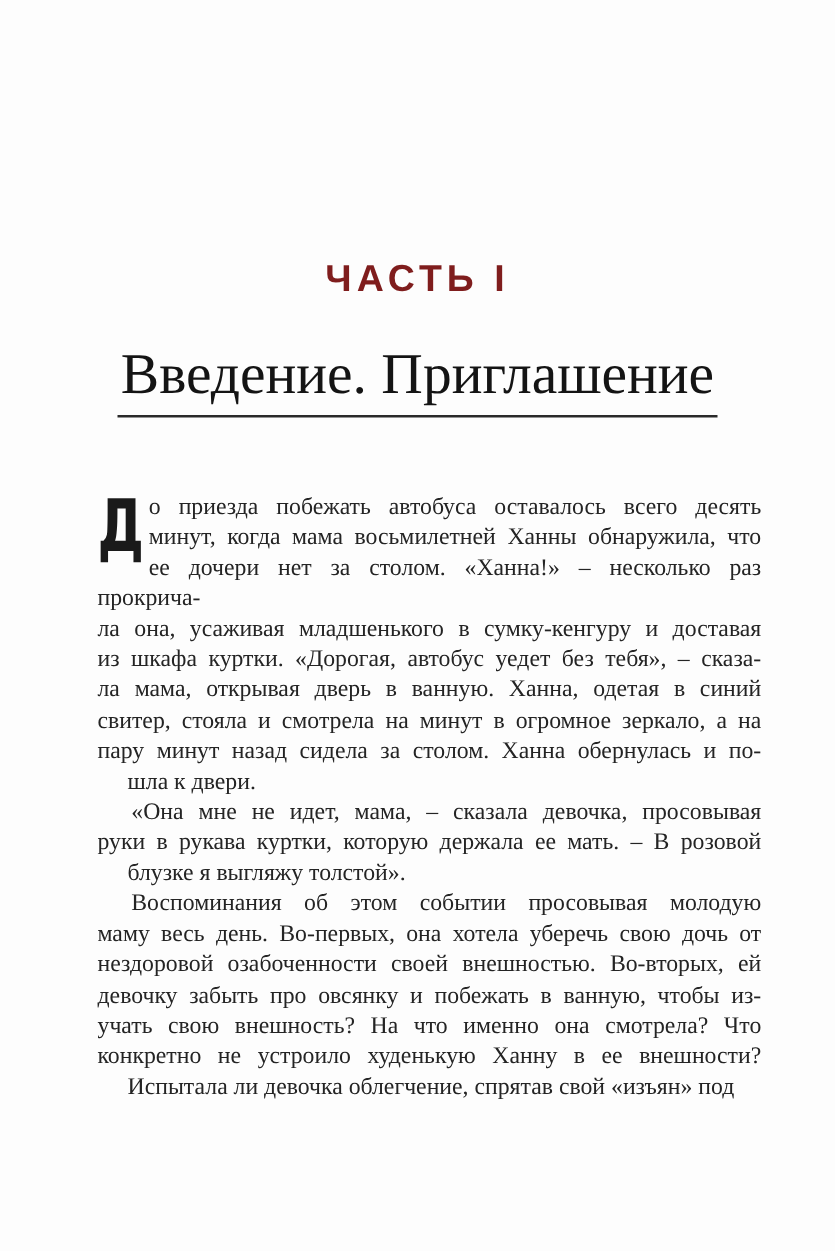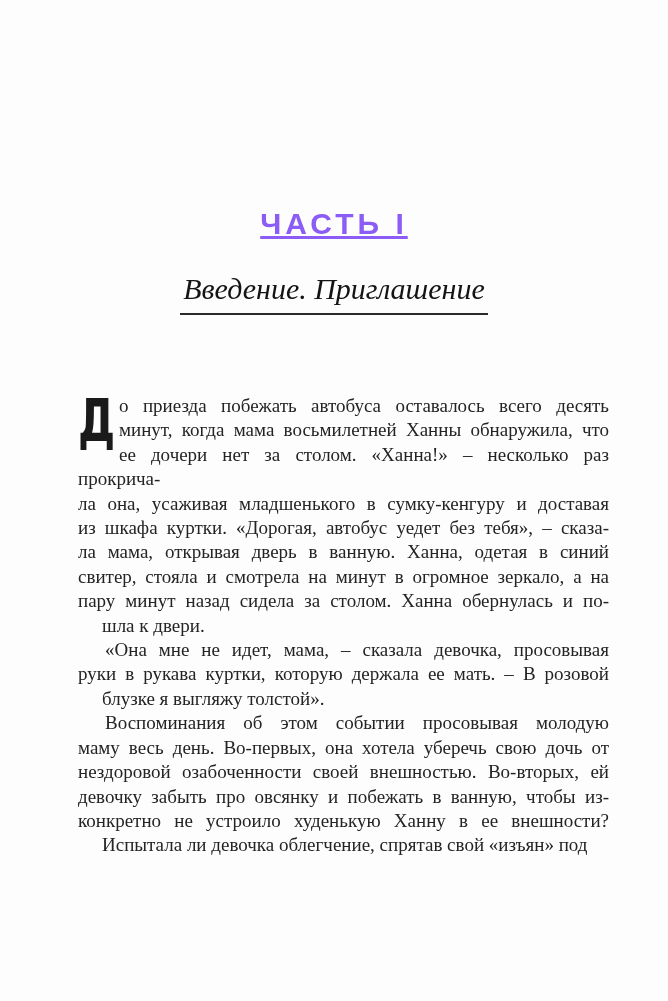--- a/index.html
+++ b/index.html
@@ -16,34 +16,32 @@
   .part-title {
     position: absolute;
     top: 207px;
     left: 0;
     right: 0;
     text-align: center;
     font-family: "Liberation Sans", sans-serif;
     font-weight: bold;
     font-size: 30px;
     letter-spacing: 4px;
-    color: #8b5cf6;
-    text-decoration: underline;
+    color: #7f1d1d;
   }
   .chapter-title {
     position: absolute;
     top: 272px;
     left: 0;
     right: 0;
     text-align: center;
     font-family: "Liberation Serif", serif;
-    font-size: 30px;
+    font-size: 46px;
     font-weight: normal;
     color: #141414;
-    font-style: italic;
   }
   .chapter-title .rule {
     display: inline-block;
     padding: 0 3px 7px 3px;
     border-bottom: 2px solid #2a2a2a;
   }
   .body-text {
     position: absolute;
     top: 394px;
     left: 78px;
@@ -102,19 +100,20 @@
         <div class="para">
           <div class="line indent">«Она мне не идет, мама, – сказала девочка, просовывая</div>
           <div class="line">руки в рукава куртки, которую держала ее мать. – В розовой</div>
           <div class="line last">блузке я выгляжу толстой».</div>
         </div>
         <div class="para">
           <div class="line indent">Воспоминания об этом событии просовывая молодую</div>
           <div class="line">маму весь день. Во-первых, она хотела уберечь свою дочь от</div>
           <div class="line">нездоровой озабоченности своей внешностью. Во-вторых, ей</div>
           <div class="line">девочку забыть про овсянку и побежать в ванную, чтобы из-</div>
+          <div class="line">учать свою внешность? На что именно она смотрела? Что</div>
           <div class="line">конкретно не устроило худенькую Ханну в ее внешности?</div>
           <div class="line last">Испытала ли девочка облегчение, спрятав свой «изъян» под</div>
         </div>
       </div>
   </div>
 
 </div>
 
 </body></html>

